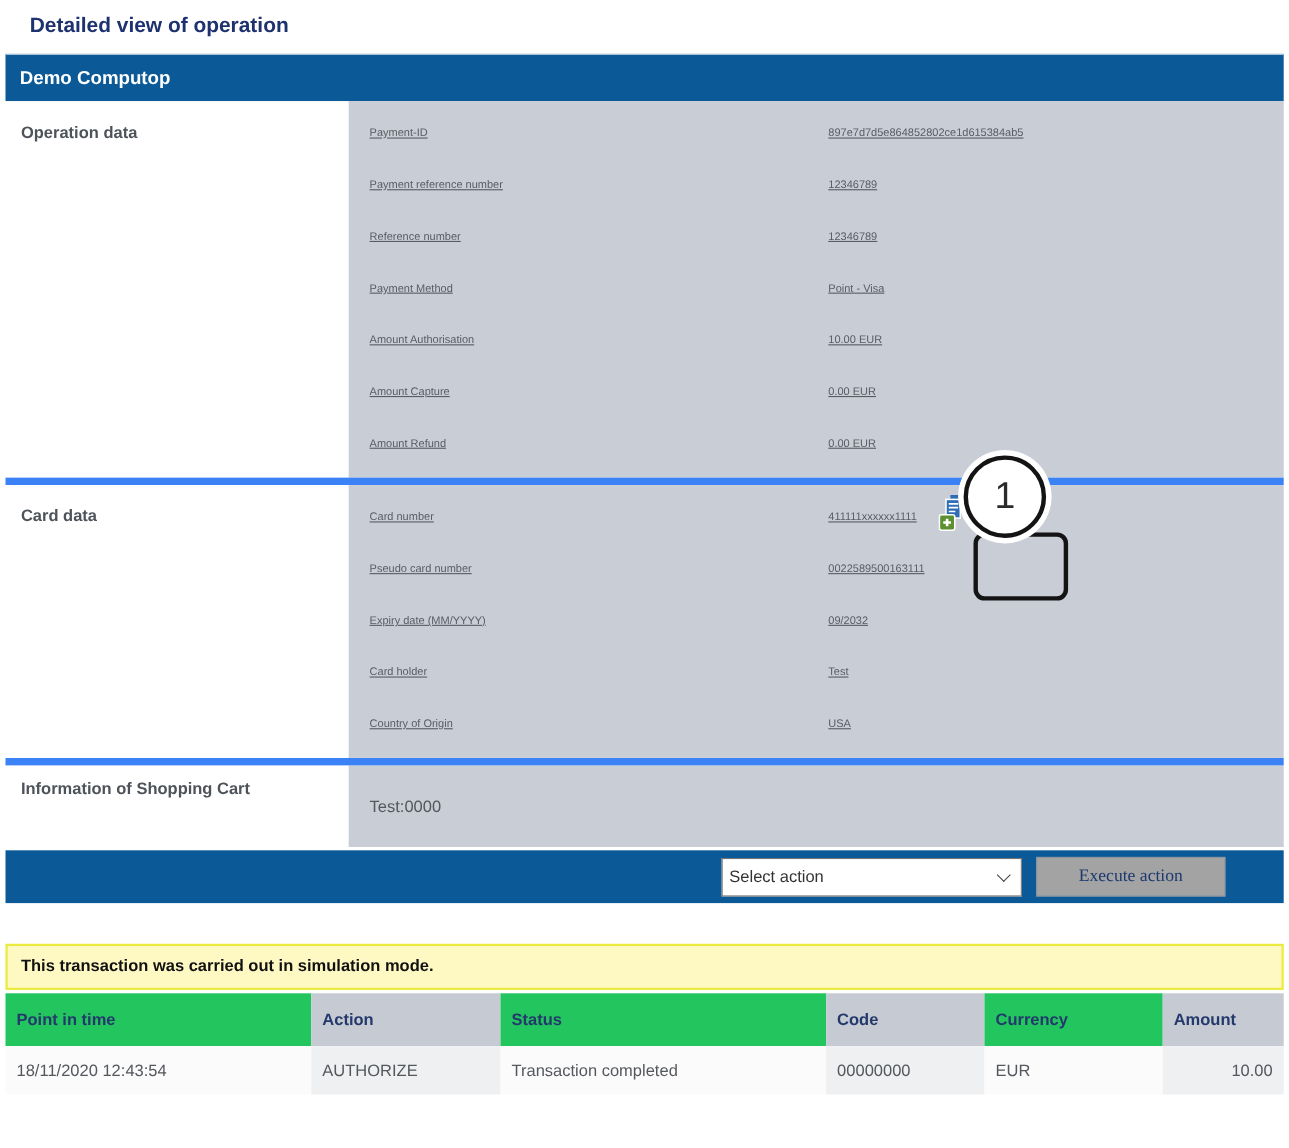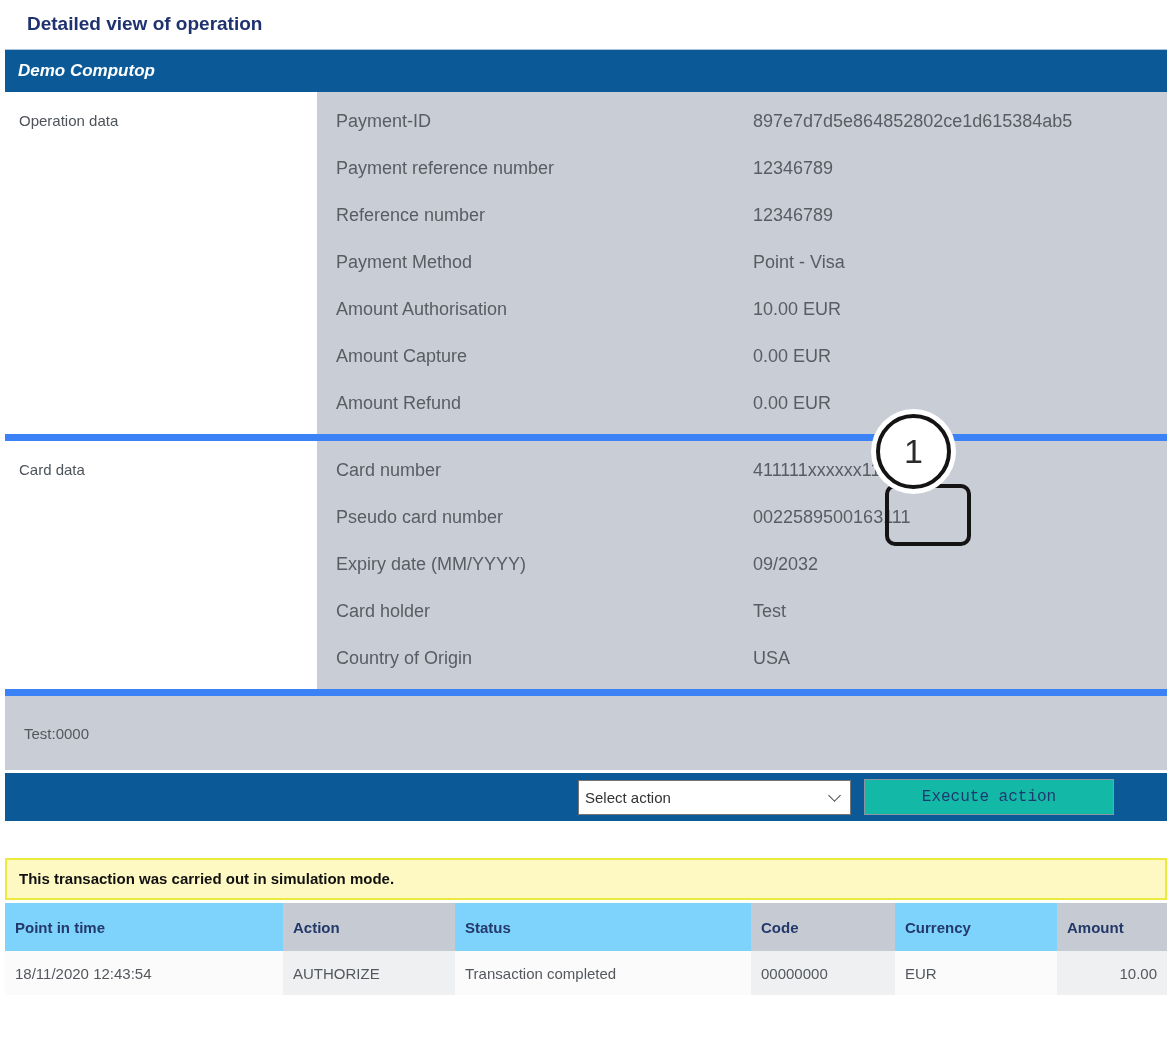--- a/index.html
+++ b/index.html
@@ -13,33 +13,33 @@
 
   .page-title {
     font-size: 19px; font-weight: bold; color: #1f3270;
     padding: 13px 0 14px 22px;
   }
 
   
   .panel-header {
     height: 43px; background: #0b5a97; border-top: 1px solid #a9c4da;
     color: #ffffff; font-size: 17px; font-weight: bold;
-    display: flex; align-items: center; padding-left: 13px; font-style: italic;
+    display: flex; align-items: center; padding-left: 13px;
   }
   .section { display: flex; }
   .section + .section { border-top: 7px solid #3b82f6; }
   .section-label-col {
     width: 312px; background: #ffffff; flex: 0 0 312px;
     padding: 20px 28px 0 14px;
-    font-size: 15px; font-weight: normal; color: #4e535a;
+    font-size: 15px; font-weight: bold; color: #4e535a;
   }
   .section-content {
     flex: 1; background: #c9cdd6; padding: 6px 0 7px 0;
   }
-  .drow { height: 47px; display: flex; align-items: center; padding-left: 19px; font-size: 18px; color: #585d64; }
+  .drow { height: 47px; display: flex; align-items: center; padding-left: 19px; font-size: 10px; color: #585d64; text-decoration: underline; }
   .dlabel { width: 417px; flex: 0 0 417px; }
   .dvalue { white-space: nowrap; text-align: center; }
   .cart-section .section-label-col { padding-top: 12px; }
   .cart-label { display: block; max-width: 212px; word-break: break-all; line-height: 1.35; }
   .cart-content { display: flex; align-items: center; min-height: 74px; padding: 0 0 0 19px; font-size: 15px; }
 
   .cardnum-icon { display: inline-block; vertical-align: middle; margin-left: 20px; margin-top: -4px; cursor: pointer; }
 
   
   .action-bar {
@@ -53,23 +53,23 @@
     font-size: 15px; color: #333; background: #ffffff;
     border: 1px solid #767676; padding: 0 26px 0 6px;
     appearance: none; -webkit-appearance: none; border-radius: 0;
   }
   .select-chevron {
     position: absolute; right: 12px; top: 11px; width: 9px; height: 9px;
     border-right: 1.6px solid #444; border-bottom: 1.6px solid #444;
     transform: rotate(45deg); pointer-events: none;
   }
   .execute-btn {
-    width: 250px; height: 36px; background: #14b8a6;
+    width: 172px; height: 36px; background: #a3a3a3;
     border: 1px solid #8b94a1; color: #1d3a70; font-size: 16px;
-    font-family: Liberation Mono, monospace; cursor: pointer;
+    font-family: Liberation Serif, serif; cursor: pointer;
   }
 
   
   .annot-box {
     position: absolute; left: 885px; top: 484px; width: 86px; height: 62px;
     border: 4px solid #141414; border-radius: 10px; z-index: 5; pointer-events: none;
   }
   .annot-circle {
     position: absolute; left: 876px; top: 414px; width: 75px; height: 75px;
     background: #ffffff; border: 4px solid #141414; border-radius: 50%;
@@ -83,21 +83,21 @@
     margin-top: 37px; background: #fef9c3; border: 2px solid #ebeb3f;
     padding: 10px 12px 11px 12px; font-size: 15px; font-weight: bold; color: #111;
   }
 
   
   .history { width: 1162px; border-collapse: collapse; table-layout: fixed; margin-top: 3px; }
   .history th {
     height: 48px; text-align: left; padding: 0 10px;
     font-size: 15px; font-weight: bold; color: #24396b;
   }
-  .history th.dark { background: #7dd3fc; margin-top: 34px; }
+  .history th.dark { background: #22c55e; margin-top: 34px; }
   .history th.light { background: #c6cad2; }
   .history td {
     height: 44px; padding: 0 10px; font-size: 15px; color: #54585d;
   }
   .history td.odd { background: #fbfbfb; }
   .history td.even { background: #eff0f1; }
   .history td.num { text-align: right; }
 </style>
 </head>
 <body>
@@ -175,20 +175,23 @@
           <span class="dvalue">Test</span>
         </div>
         <div class="drow">
           <span class="dlabel">Country of Origin</span>
           <span class="dvalue">USA</span>
         </div>
       </div>
     </div>
 
     <div class="section cart-section">
+      <div class="section-label-col">
+        <span class="cart-label">Information of Shopping Cart</span>
+      </div>
       <div class="section-content cart-content">Test:0000</div>
     </div>
 
     <div class="action-bar">
       <div class="select-wrap">
         <select>
           <option>Select action</option>
         </select>
         <span class="select-chevron"></span>
       </div>

